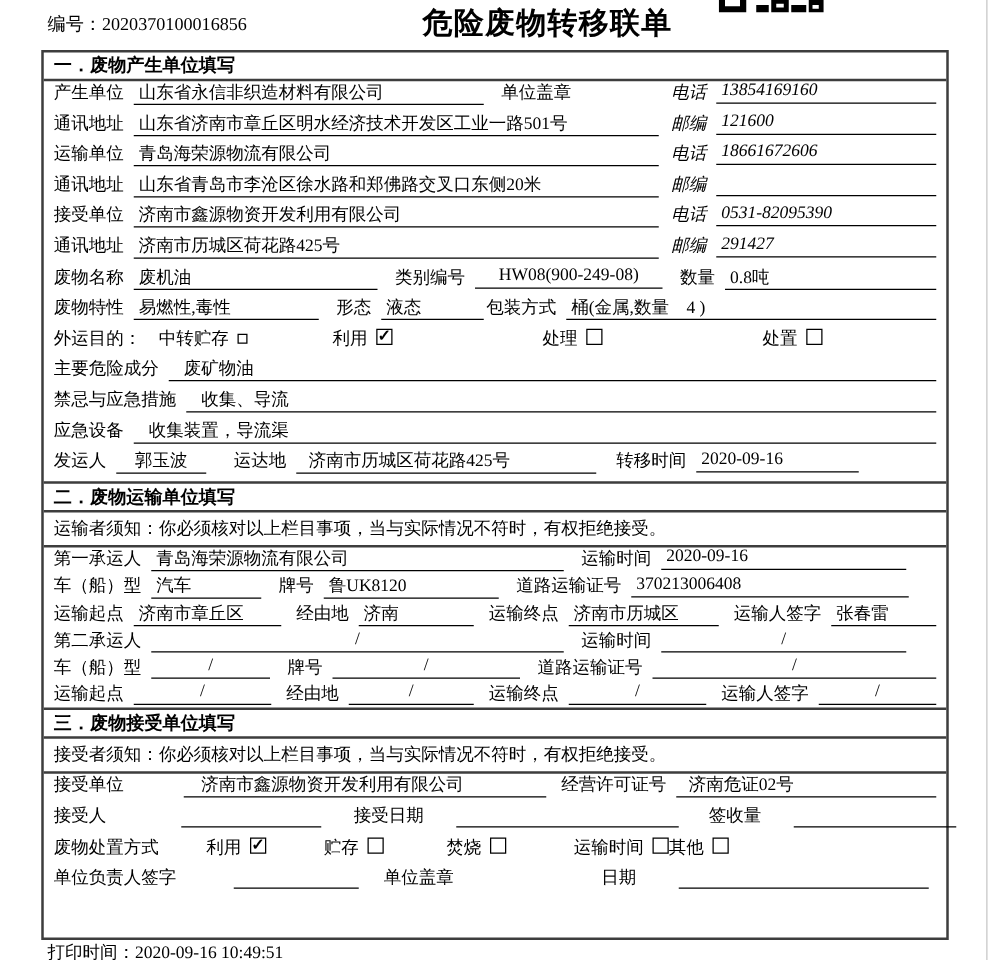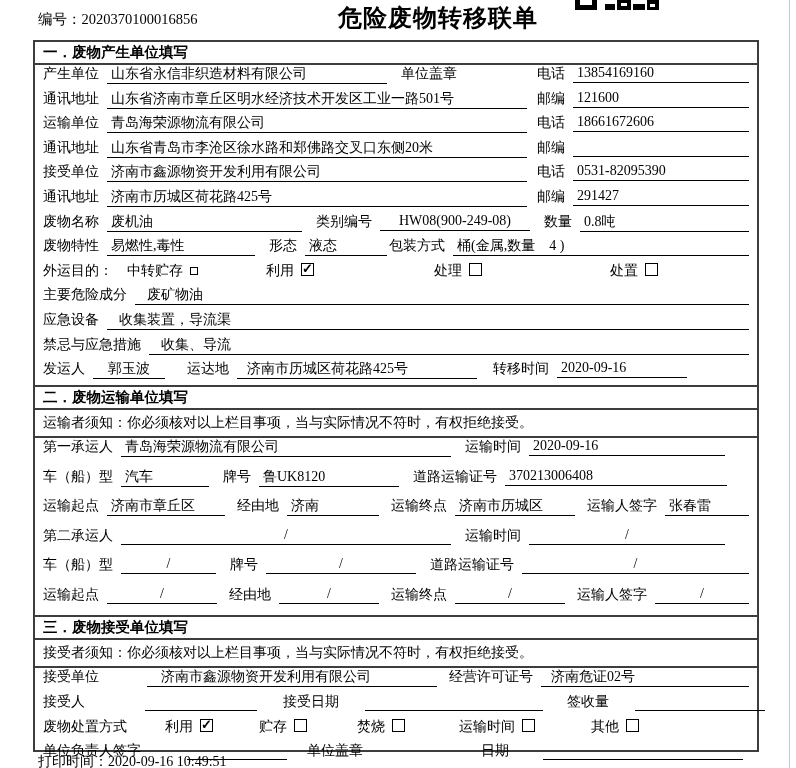--- a/index.html
+++ b/index.html
@@ -29,32 +29,32 @@
   .sec-hdr {
     height:25px; display:flex; align-items:center; padding:0 8px;
     font-family:"Liberation Sans","DejaVu Sans",sans-serif;
     font-weight:bold; font-size:14.5px;
     border-top:2px solid #3d3d3d; border-bottom:2px solid #3d3d3d;
   }
   .sec-hdr.first { border-top:none; height:23px; }
   .notice { height:28px; display:flex; align-items:center; padding:0 8px; border-bottom:2px solid #3d3d3d; white-space:nowrap; }
   .sec-body { display:flex; flex-direction:column; }
   .s1-body { height:320px; }
-  .s2-body { height:177px; }
+  .s2-body { height:128px; }
   .s3-body { height:99px; }
   .row { flex:1; display:flex; align-items:flex-start; padding:0 8px 3px 8px; white-space:nowrap; }
   .lbl { flex:0 0 auto; margin-right:8px; }
   .val {
     border-bottom:1px solid #000; min-height:18px; padding:0 4px;
     overflow:hidden; flex:0 0 auto;
   }
   .fl { flex:1 1 auto; }
   .ctr { text-align:center; }
   .sp { flex:1 1 auto; }
-  .rgroup { flex:0 0 212px; display:flex; align-items:flex-end; margin-left:10px; }
+  .rgroup { flex:0 0 212px; display:flex; align-items:flex-end; margin-left:10px;font-style:italic; }
   .rgroup .val { flex:1 1 auto; }
 
   
   .cbg { display:inline-flex; align-items:center; }
   .cb-label { margin-right:7px; }
   .cbox {
     display:inline-block; width:13px; height:13px;
     border:1.5px solid #000; position:relative; top:-1px;
   }
   .cbox.small { width:8px; height:8px; border-width:1px; top:0; }
@@ -184,27 +184,27 @@
           <span class="cbox"></span>
         </span>
       </div>
 
       <div class="row">
         <span class="lbl">主要危险成分</span>
         <span class="val fl" style="padding-left:12px">废矿物油</span>
       </div>
 
       <div class="row">
+        <span class="lbl">禁忌与应急措施</span>
+        <span class="val fl" style="padding-left:12px">收集、导流</span>
+      </div>
+
+      <div class="row">
         <span class="lbl">应急设备</span>
         <span class="val fl" style="padding-left:12px">收集装置，导流渠</span>
-      </div>
-
-      <div class="row">
-        <span class="lbl">禁忌与应急措施</span>
-        <span class="val fl" style="padding-left:12px">收集、导流</span>
       </div>
 
       <div class="row">
         <span class="lbl">发运人</span>
         <span class="val ctr" style="width:72px">郭玉波</span>
         <span class="lbl" style="margin-left:22px">运达地</span>
         <span class="val" style="width:240px;padding-left:10px">济南市历城区荷花路425号</span>
         <span class="lbl" style="margin-left:16px">转移时间</span>
         <span class="val" style="width:130px">2020-09-16</span>
         <span class="sp" style="max-width:40px"></span>
@@ -302,21 +302,21 @@
           <span class="cbox"></span>
         </span>
         <span class="cbg" style="margin-left:50px">
           <span class="cb-label">焚烧</span>
           <span class="cbox"></span>
         </span>
         <span class="cbg" style="margin-left:54px">
           <span class="cb-label">运输时间</span>
           <span class="cbox"></span>
         </span>
-        <span class="cbg" style="margin-left:56px">
+        <span class="cbg" style="">
           <span class="cb-label">其他</span>
           <span class="cbox"></span>
         </span>
       </div>
 
       <div class="row">
         <span class="lbl">单位负责人签字</span>
         <span class="val" style="width:100px;margin-left:38px"></span>
         <span class="lbl" style="margin-left:20px">单位盖章</span>
         <span class="lbl" style="margin-left:110px">日期</span>

